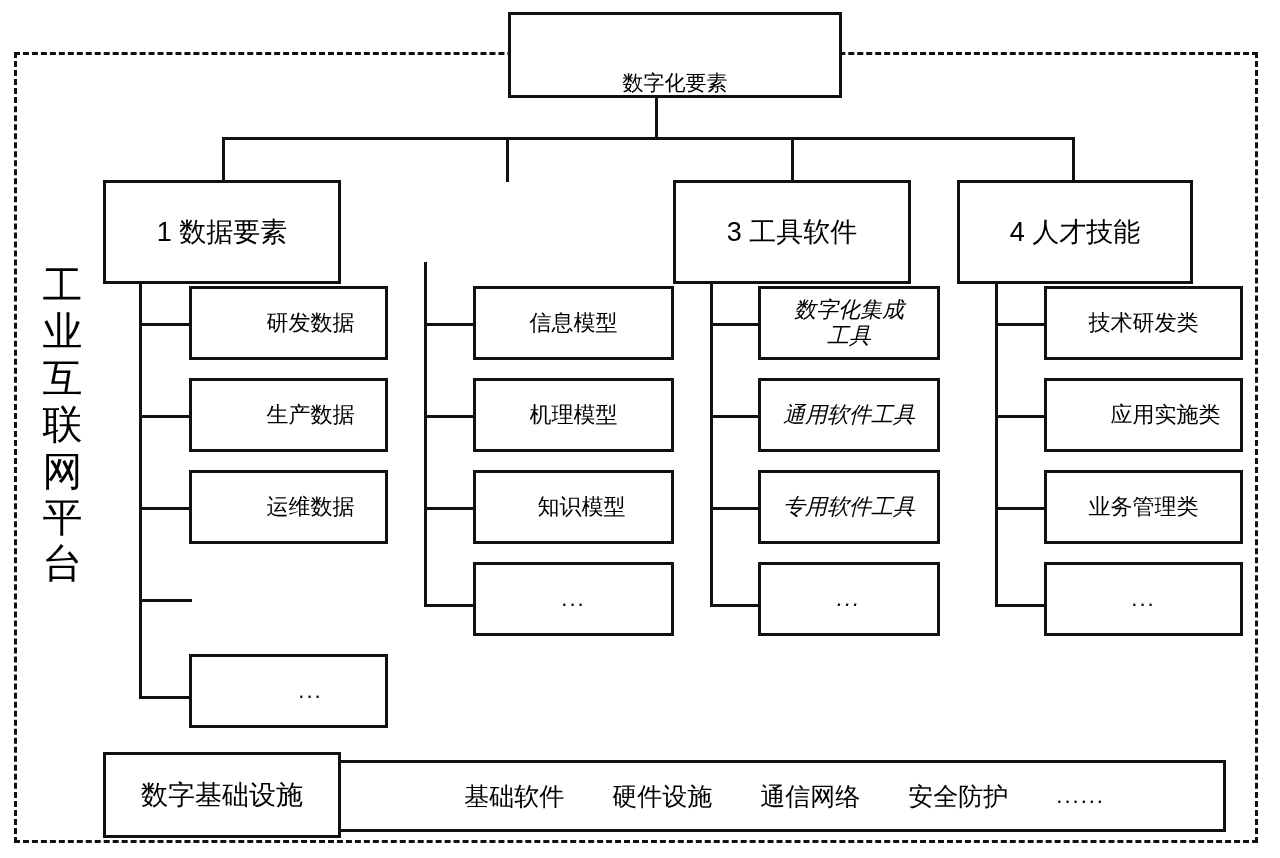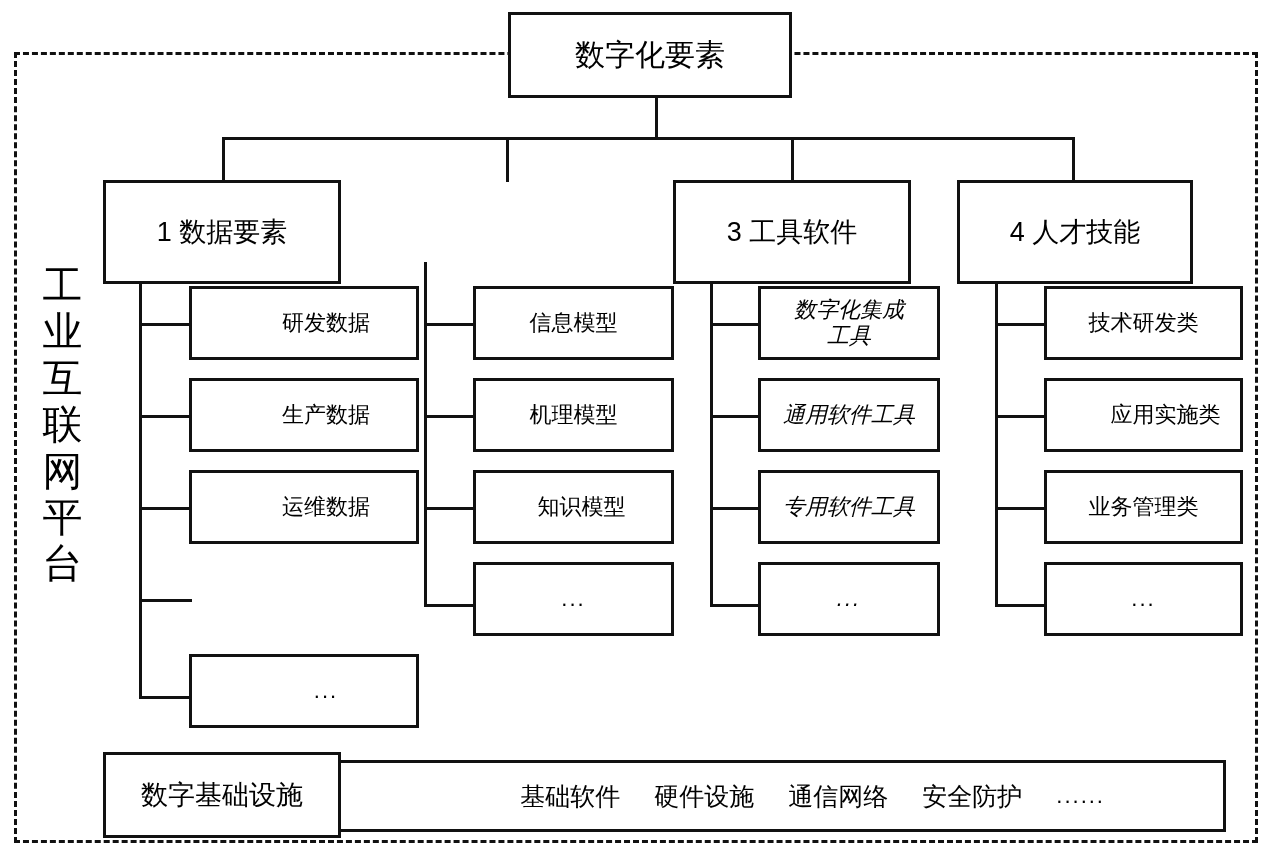--- a/index.html
+++ b/index.html
@@ -58,40 +58,41 @@
     z-index: 3;
   }
   .box span {
     display: block;
     white-space: pre-line;
   }
 
   .root-box {
     left: 508px;
     top: 12px;
-    width: 284px;
+    width: 334px;
     height: 86px;
-    font-size: 30px;
+    font-size: 21px;
+    align-items: flex-end;
   }
 
   .cat-box {
     top: 180px;
     height: 104px;
     font-size: 27px;
   }
   .cat-1 { left: 103px;  width: 238px; }
   .cat-2 { left: 388px;  width: 238px; }
   .cat-3 { left: 673px;  width: 238px; }
   .cat-4 { left: 957px;  width: 236px; }
 
   .leaf-box {
     height: 74px;
     font-size: 22px;
   }
-  .leaf-col-1 { left: 189px;  width: 230px; padding-left: 44px; }
+  .leaf-col-1 { left: 189px;  width: 199px; padding-left: 44px; }
   .leaf-col-2 { left: 473px;  width: 201px; }
   .leaf-col-3 { left: 758px;  width: 182px; font-style: italic; }
   .leaf-col-4 { left: 1044px; width: 199px; }
 
   .dots { font-size: 22px; letter-spacing: 2px; }
 
   
   .line {
     position: absolute;
     background: #111111;
@@ -111,21 +112,21 @@
     border: 3px solid #111111;
     background: #ffffff;
     display: flex;
     align-items: center;
     justify-content: flex-end;
     z-index: 2;
   }
   .infra-items {
     display: flex;
     align-items: center;
-    gap: 34px;
+    gap: 48px;
     padding-right: 118px;
     font-size: 25px;
   }
   .infra-items .ellipsis { font-size: 22px; letter-spacing: 2px; }
 
   .infra-label {
     position: absolute;
     left: 103px;
     top: 752px;
     width: 238px;

